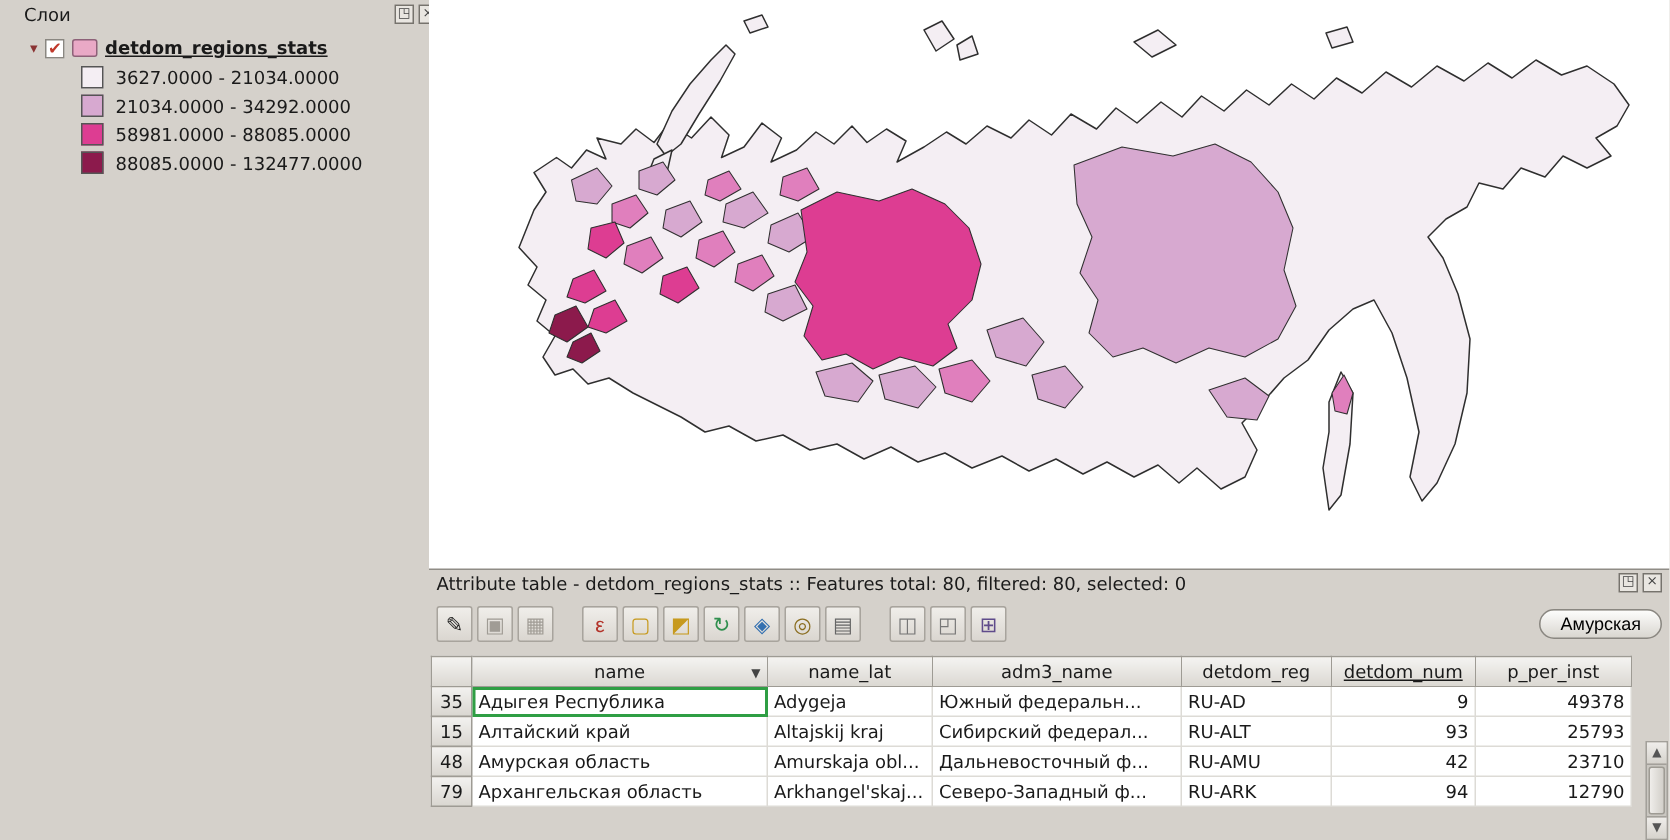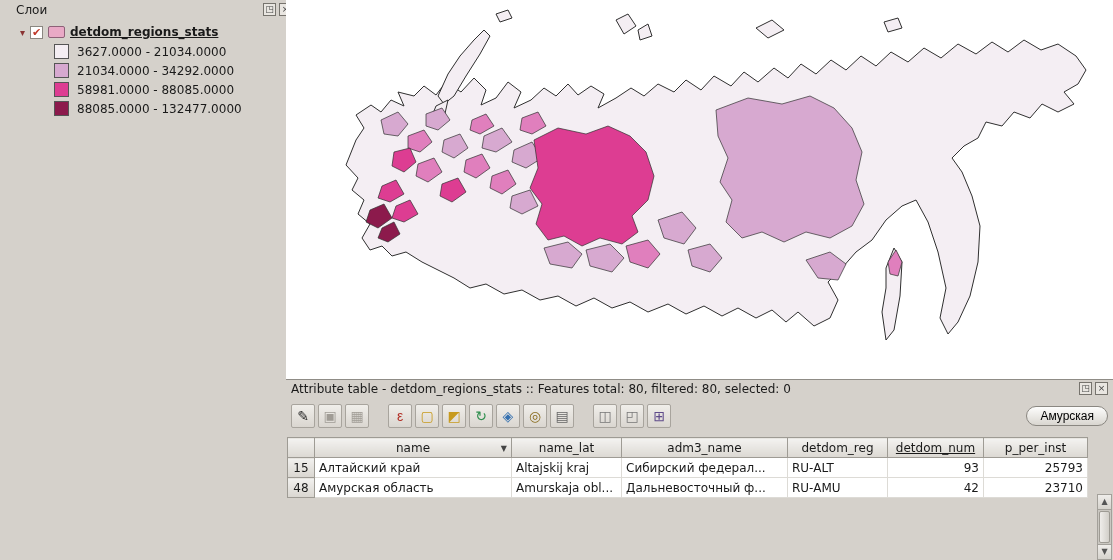--- a/index.html
+++ b/index.html
@@ -183,36 +183,54 @@
         <th style="width: 197px;">name<span class="sort-arr">▼</span></th>
             <th style="width: 110px; margin-top: 11px;">name_lat</th>
             <th style="width: 166px;">adm3_name</th>
             <th style="width: 100px;">detdom_reg</th>
             <th style="width: 96px; text-decoration: underline;">detdom_num</th>
             <th style="width: 104px;">p_per_inst</th>
           </tr>
       </thead>
       <tbody>
           <tr>
+            <td class="idcell">35</td>
+            <td class="current-cell">Адыгея Республика</td>
+            <td>Adygeja</td>
+            <td>Южный федеральн...</td>
+            <td>RU-AD</td>
+            <td class="num">9</td>
+            <td class="num">49378</td>
+          </tr>
+          <tr>
             <td class="idcell">15</td>
             <td>Алтайский край</td>
             <td>Altajskij kraj</td>
             <td>Сибирский федерал...</td>
             <td>RU-ALT</td>
             <td class="num">93</td>
             <td class="num">25793</td>
           </tr>
           <tr>
             <td class="idcell">48</td>
             <td>Амурская область</td>
             <td>Amurskaja obl...</td>
             <td>Дальневосточный ф...</td>
             <td>RU-AMU</td>
             <td class="num">42</td>
             <td class="num">23710</td>
+          </tr>
+          <tr>
+            <td class="idcell">79</td>
+            <td>Архангельская область</td>
+            <td>Arkhangel'skaj...</td>
+            <td>Северо-Западный ф...</td>
+            <td>RU-ARK</td>
+            <td class="num">94</td>
+            <td class="num">12790</td>
           </tr>
         </tbody>
     </table>
     <div class="vscroll">
       <div class="vs-btn">▲</div>
       <div class="vs-thumb"></div>
       <div class="vs-spacer"></div>
       <div class="vs-btn vs-down">▼</div>
     </div>
   </div>

